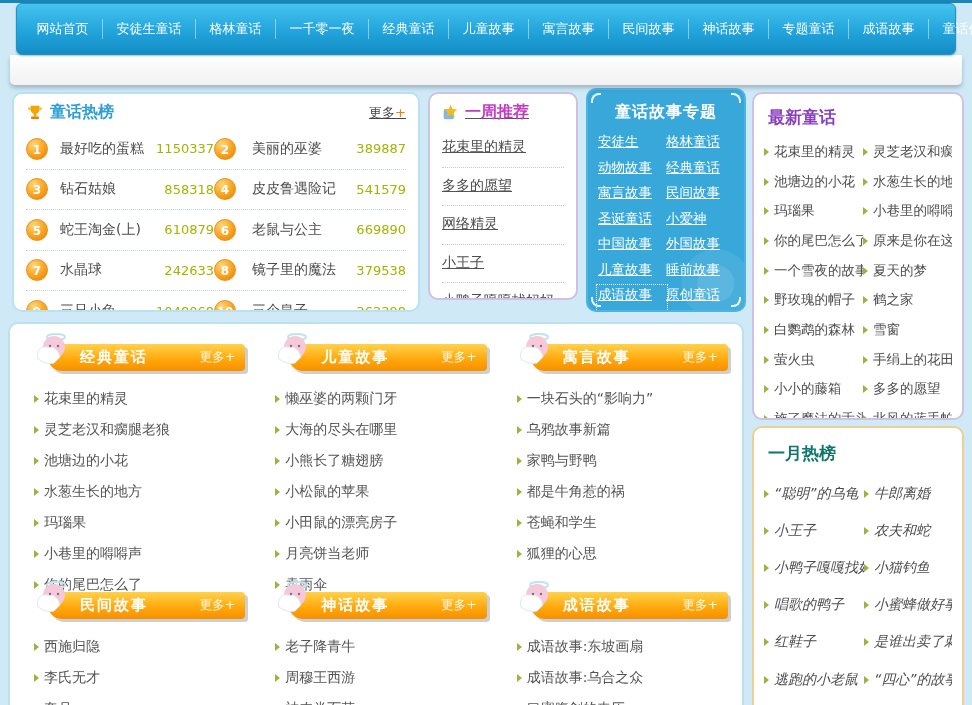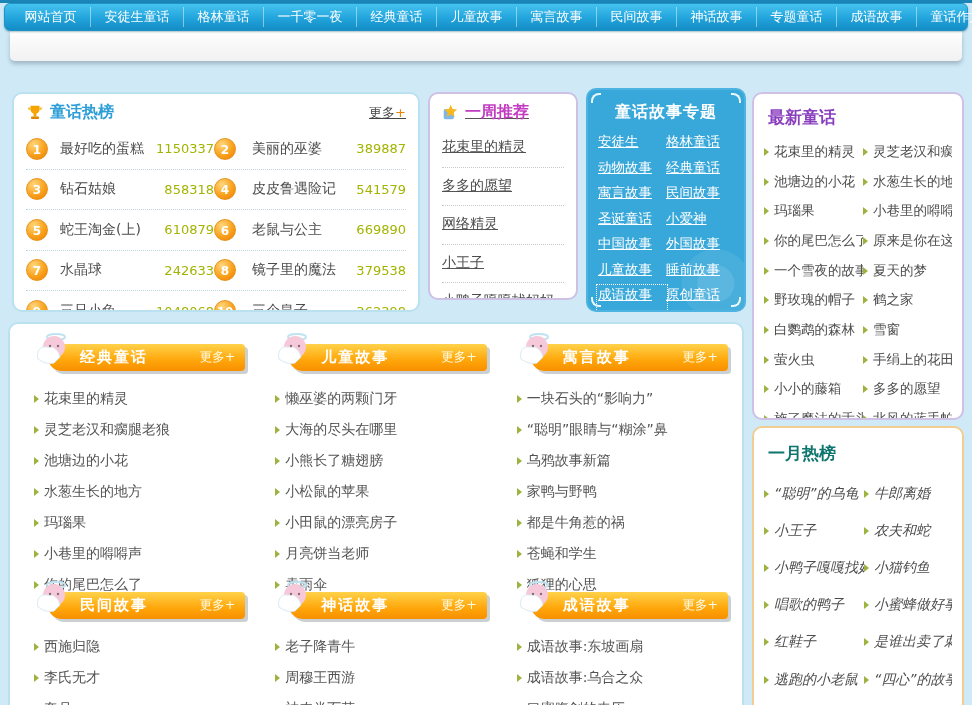--- a/index.html
+++ b/index.html
@@ -1,20 +1,20 @@
 <!DOCTYPE html>
 <html><head>
 <meta charset="utf-8">
 <style>
   * { margin:0; padding:0; box-sizing:border-box; }
   html,body { width:972px; height:705px; overflow:hidden; }
   body { background:#cfe9f7; font-family:"DejaVu Sans","Liberation Sans",sans-serif; color:#555; }
   .top-line { height:3px; background:#1b85b8; }
   
-  .navbar { margin:0 4px; height:28px; border-radius:6px; border:1px solid #1d93c6;
+  .navbar { margin:0 16px; height:52px; border-radius:6px; border:1px solid #1d93c6;
     background:linear-gradient(#45c3ef,#22a4dc 55%,#148cc4);
     box-shadow:0 1px 2px rgba(0,60,90,.35); position:relative; z-index:3; }
   .navbar ul { list-style:none; display:flex; align-items:center; height:100%; padding:0 6px; }
   .navbar li { color:#fff; font-size:13px; padding:0 13.5px; height:20px; line-height:20px;
     border-left:1px solid rgba(255,255,255,.45); cursor:pointer; white-space:nowrap; }
   .navbar li:first-child { border-left:none; }
   
   .subbar { margin:0 10px; height:30px; background:linear-gradient(#ffffff,#f1f1f1);
     border-radius:0 0 5px 5px; box-shadow:0 3px 4px rgba(90,110,125,.4); position:relative; z-index:2; }
   
@@ -283,21 +283,20 @@
         <circle cx="22" cy="16" r="11" fill="#f6c9da"></circle>
         <path d="M10 16 q-6 4 -4 12 q8 6 16 4 l6 -6 q-2 -8 -8 -10z" fill="#ffffff" stroke="#dce9f1" stroke-width="1"></path>
         <circle cx="18" cy="15" r="1.2" fill="#8a6b74"></circle>
           <circle cx="26" cy="15" r="1.2" fill="#8a6b74"></circle>
       </svg>
       <h3>寓言故事</h3>
       <span class="cat-more">更多+</span>
     </div>
     <ul>
         <li><i class="arr"></i>一块石头的“影响力”</li>
-        <li><i class="arr"></i>“聪明”眼睛与“糊涂”鼻</li>
         <li><i class="arr"></i>乌鸦故事新篇</li>
         <li><i class="arr"></i>家鸭与野鸭</li>
         <li><i class="arr"></i>都是牛角惹的祸</li>
         <li><i class="arr"></i>苍蝇和学生</li>
         <li><i class="arr"></i>狐狸的心思</li>
       </ul>
   </div>
 
   <div class="cat">
     <div class="cat-banner">

